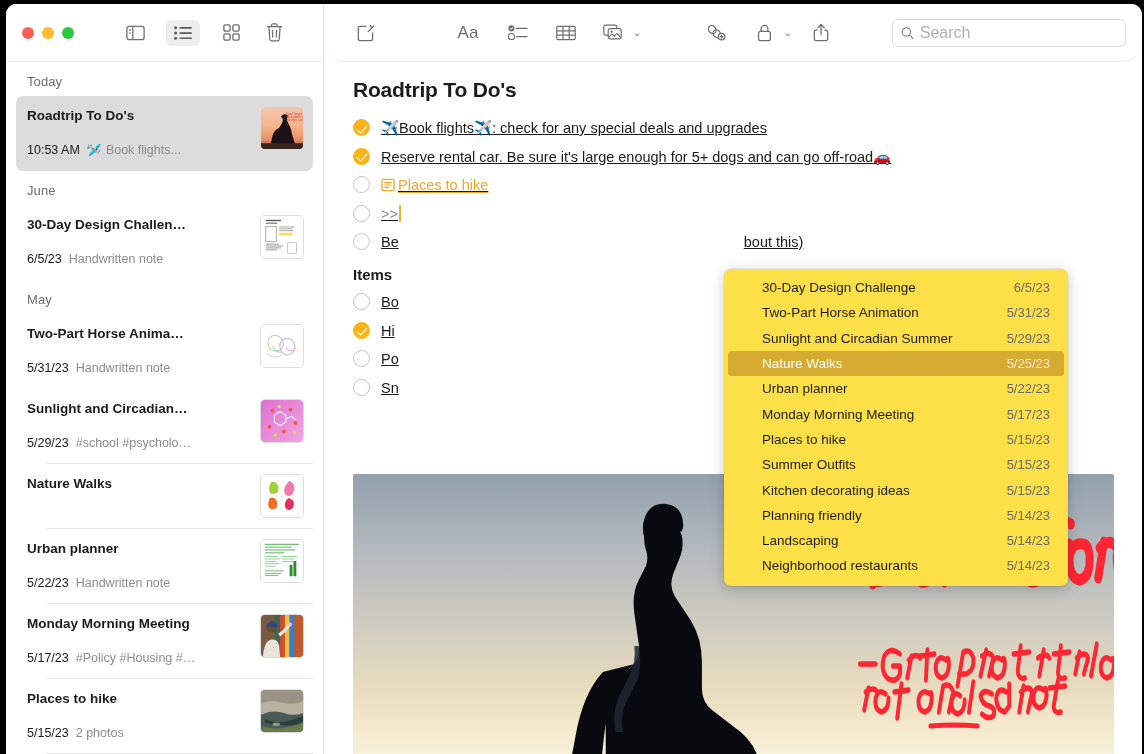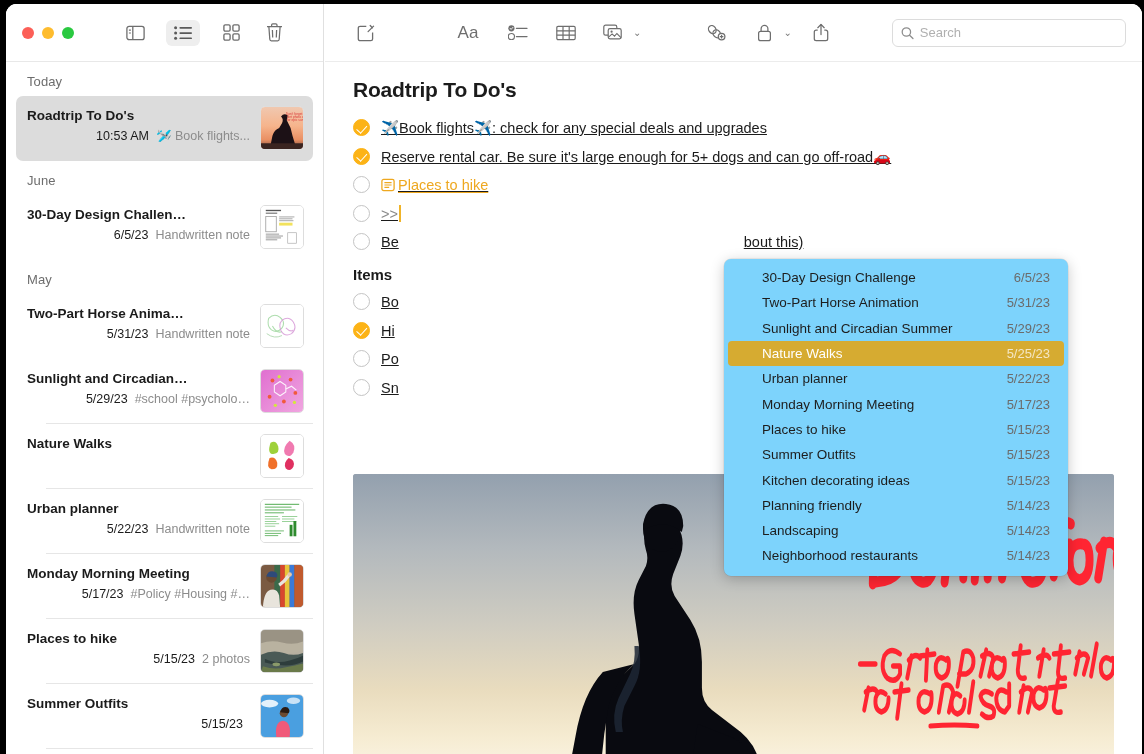--- a/index.html
+++ b/index.html
@@ -98,25 +98,24 @@
     color: #1b1b1b;
     white-space: nowrap;
     overflow: hidden;
     text-overflow: ellipsis;
     line-height: 19px;
   }
   .note-sub {
     font-size: 12.5px;
     color: #1b1b1b;
     line-height: 19px;
-    margin-top: 2px;
+    margin-top: 16px;
     white-space: nowrap;
     overflow: hidden;
     text-overflow: ellipsis;
-    text-align: right;
   }
   .note-sub .snippet { color: #8c8c8c; margin-left: 7px; }
 
   .thumb {
     width: 44px; height: 44px;
     border-radius: 5px;
     flex: 0 0 44px;
     overflow: hidden;
     border: 1px solid #ddd;
     background: #fff;
@@ -130,20 +129,21 @@
     background: #ffffff;
   }
 
   #editor-toolbar {
     height: 58px;
     display: flex;
     align-items: center;
     padding: 0 16px 0 24px;
     border-bottom: 1px solid #ececec;
     background: #fff;
+    border-radius: 20px;
   }
   .et-btn {
     width: 34px; height: 28px;
     display: flex; align-items: center; justify-content: center;
     color: #6e6e6e;
     cursor: default;
     border-radius: 5px;
   }
   .et-gap-1 { width: 68px; }
   .et-gap-2 { width: 16px; }
@@ -156,21 +156,21 @@
     margin-left: auto;
     width: 234px; height: 28px;
     border: 1px solid #dcdcdc;
     border-radius: 6px;
     display: flex; align-items: center;
     padding: 0 8px;
     background: #fff;
   }
   .search-box input {
     border: none; outline: none;
-    font-size: 13px;
+    font-size: 16px;
     font-family: "Liberation Sans", sans-serif;
     color: #333;
     background: transparent;
     margin-left: 6px;
     width: 100%;
   }
   .search-box input::placeholder { color: #b0b0b0; }
 
   
   #note-body {
@@ -254,23 +254,23 @@
     border-radius: 3px;
     overflow: hidden;
     background: linear-gradient(to bottom, #9aa4b0 0%, #b9bfc4 28%, #d6d2c6 55%, #efe2c6 76%, #f7ecd4 92%, #fbf4e4 100%);
   }
   #photo-svg { position: absolute; inset: 0; width: 100%; height: 100%; }
 
   
   #picker {
     position: absolute;
     left: 399px;
-    top: 255px;
+    top: 265px;
     width: 344px;
-    background: #7dd3fc;
+    background: #fde047;
     border-radius: 7px;
     box-shadow: 0 3px 14px rgba(0,0,0,0.22), 0 0 0 0.5px rgba(0,0,0,0.10);
     padding: 6px 0 7px 0;
     z-index: 50;
   }
   .pick-row {
     display: flex;
     align-items: center;
     padding: 0 14px 0 34px;
     height: 25.3px;

